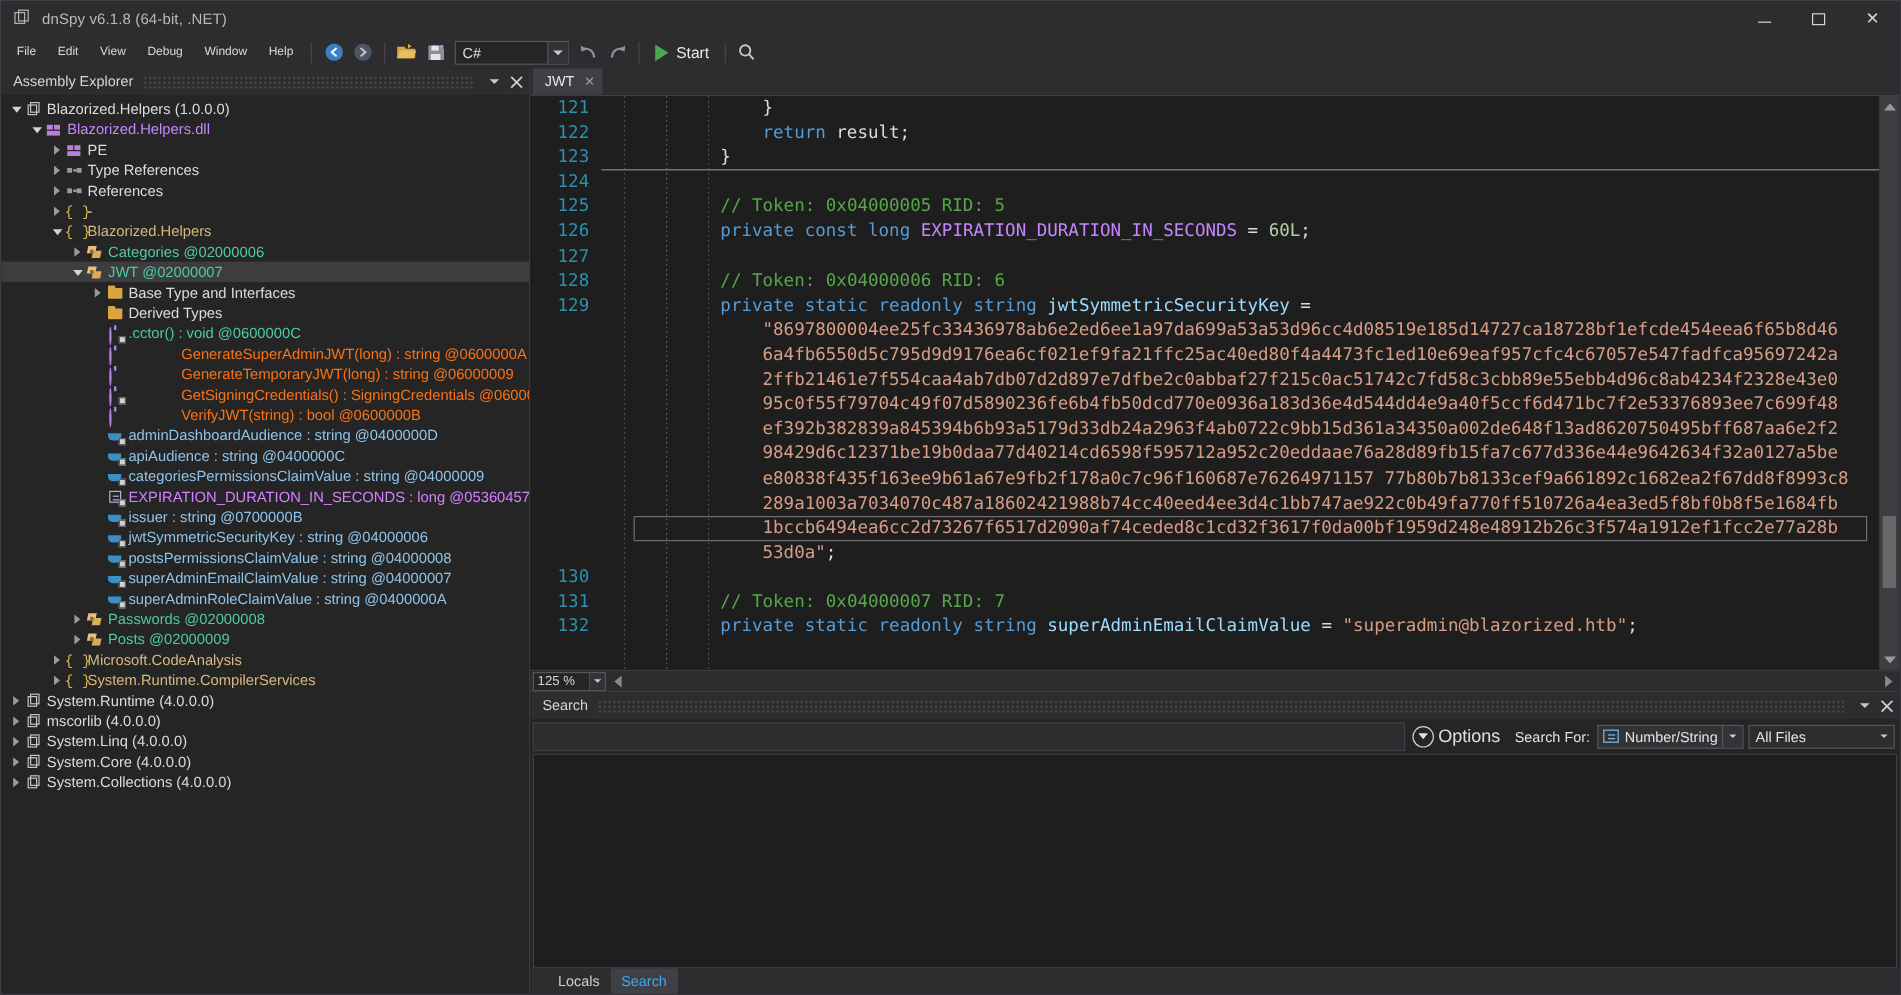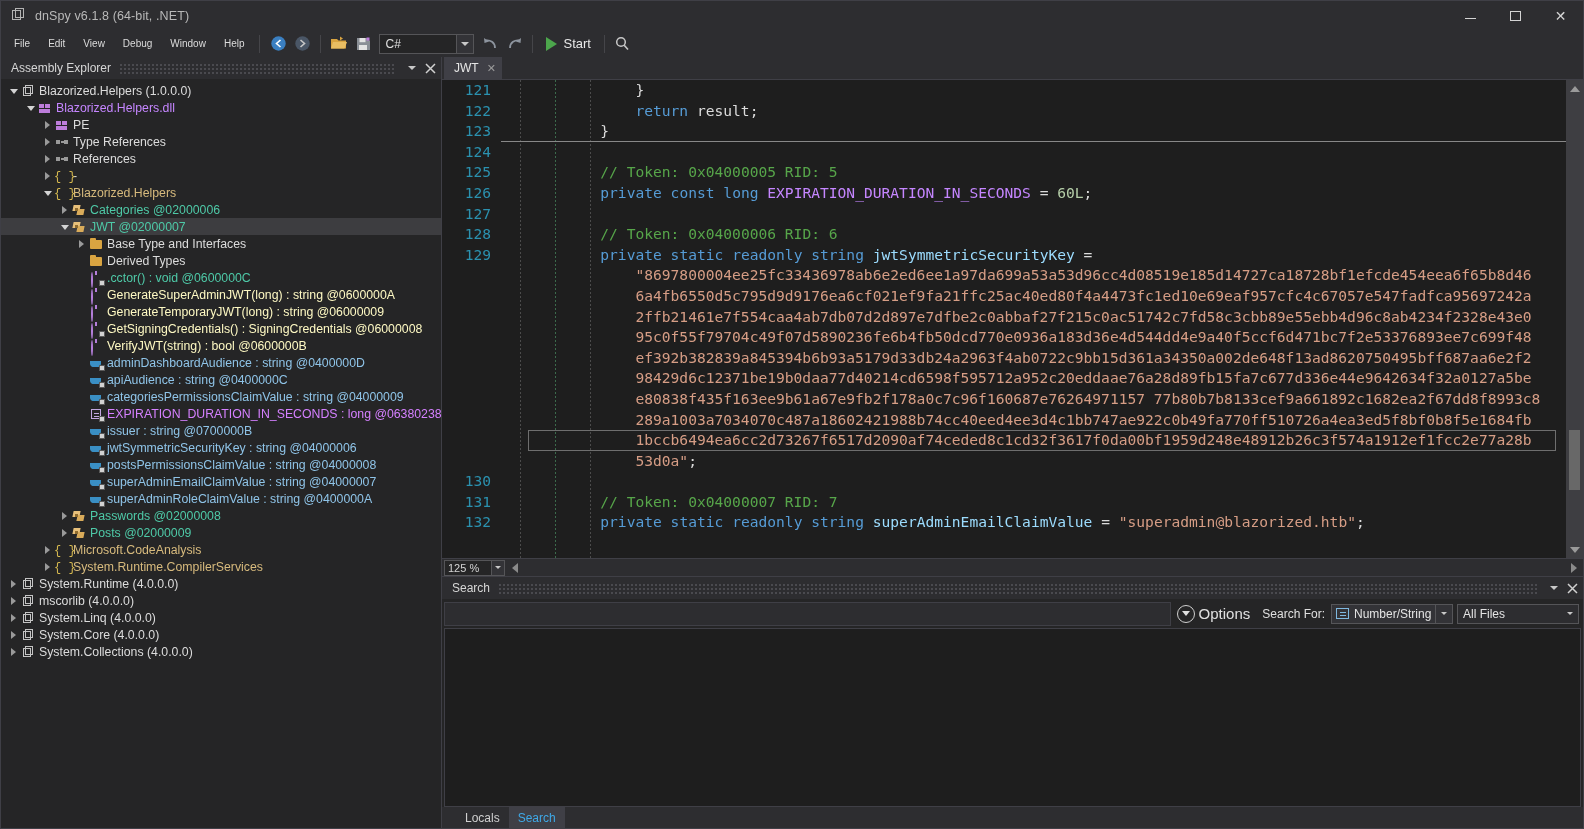--- a/index.html
+++ b/index.html
@@ -195,21 +195,21 @@
   .ic-const {position:absolute;left:3px;top:2px;width:10px;height:10px;
         border:1.4px solid #c1a7e0;}
   .ic-const::after{content:"";position:absolute;left:2px;top:3px;width:5px;
         height:1.3px;background:#c1a7e0;box-shadow:0 3px 0 #c1a7e0;}
   .lockbadge {position:absolute; right:-1px; bottom:-1px; width:6px;height:6px;
         background:#d2d2d2; border:1px solid #5a5a5a;}
 
   .t-purple { color: #c586ff; }
   .t-green  { color: #4ec9a7; }
   .t-yellow { color: #d7ba7d; }
-  .t-orange { color: #fef9c3; }
+  .t-orange { color: #f97316; margin-left: 44px; }
   .t-lblue  { color: #8fc4e8; }
   .t-white  { color: #dcdcdc; }
   .t-const  { color: #d580ff; }
 
   
   .rightside { flex: 1; display: flex; flex-direction: column; min-width: 0;
                background: #2d2d30; }
 
   .tabstrip {
     height: 22px; flex: 0 0 22px; background: #2d2d30;
@@ -617,21 +617,21 @@
               <span class="lockbadge"></span>
             </div>
             <div class="tlabel t-lblue">categoriesPermissionsClaimValue : string @04000009</div>
           </div>
           <div class="trow" style="padding-left: 74px;">
             <div class="twist"></div>
             <div class="ticon">
               <span class="ic-const"></span>
               <span class="lockbadge"></span>
             </div>
-            <div class="tlabel t-const">EXPIRATION_DURATION_IN_SECONDS : long @06380238</div>
+            <div class="tlabel t-const">EXPIRATION_DURATION_IN_SECONDS : long @05360457</div>
           </div>
           <div class="trow" style="padding-left: 74px;">
             <div class="twist"></div>
             <div class="ticon">
               <span class="ic-field"><span class="bot"></span><span class="top"></span></span>
               <span class="lockbadge"></span>
             </div>
             <div class="tlabel t-lblue">issuer : string @0700000B</div>
           </div>
           <div class="trow" style="padding-left: 74px;">

